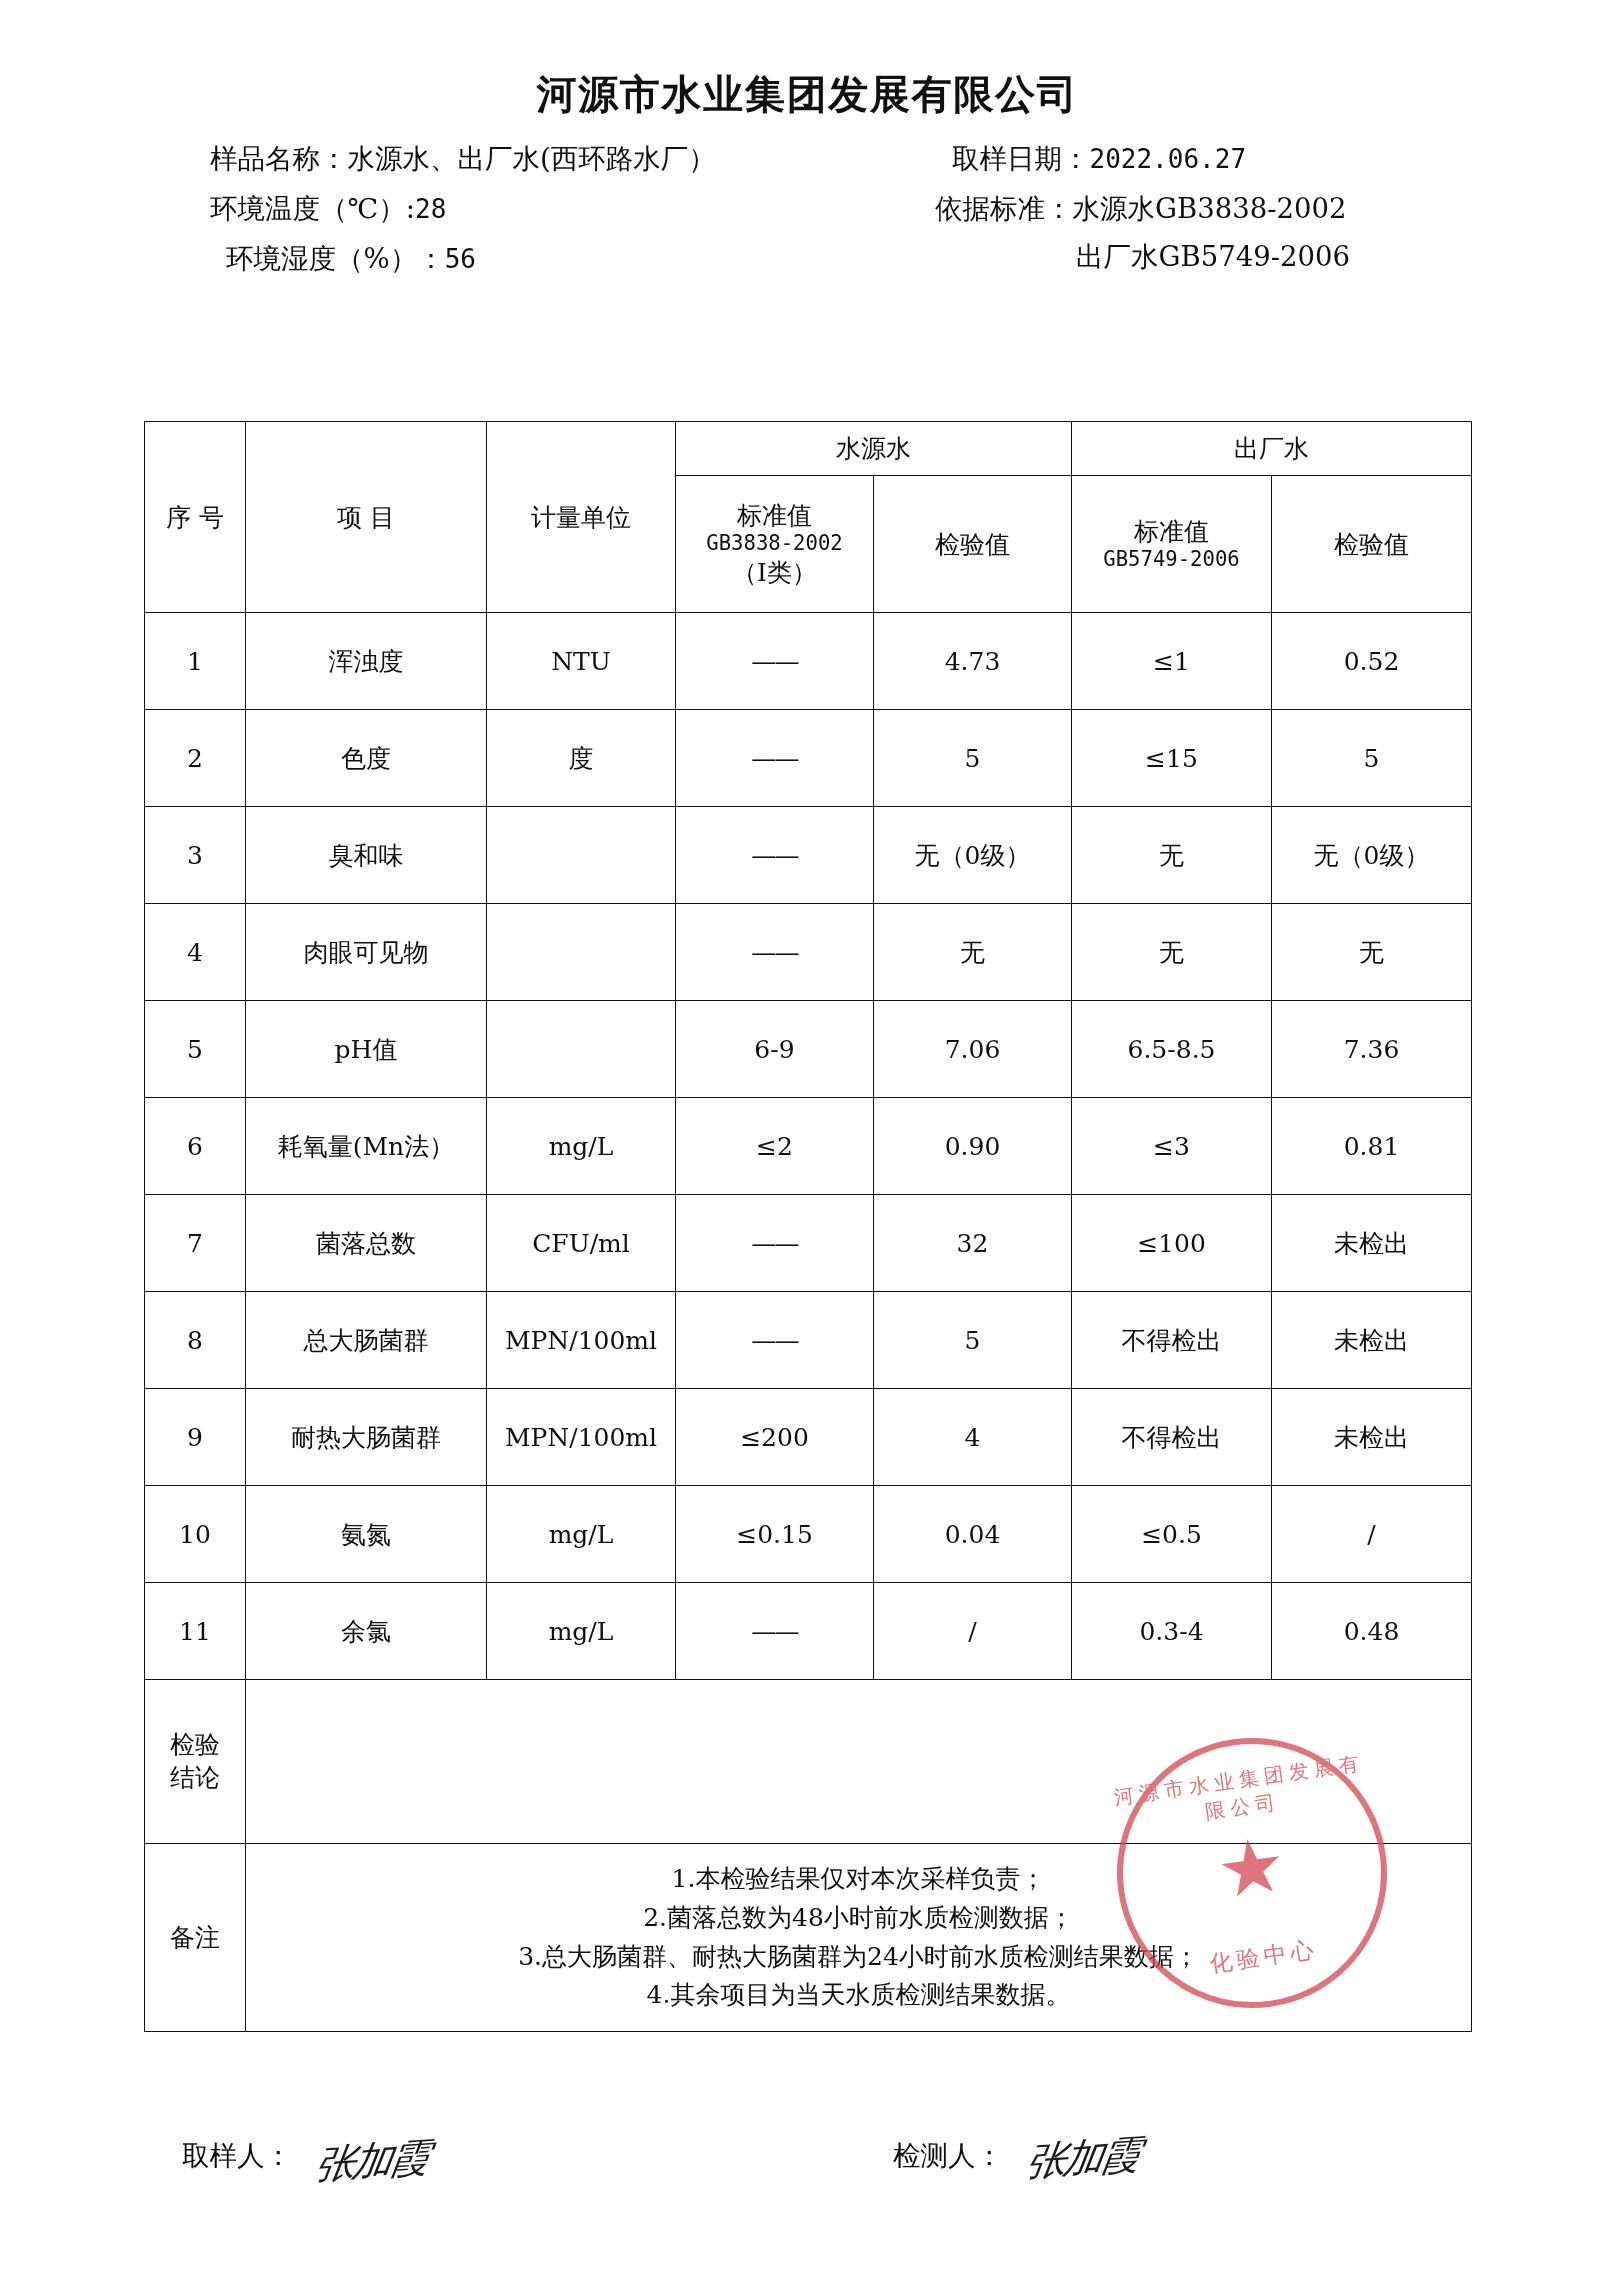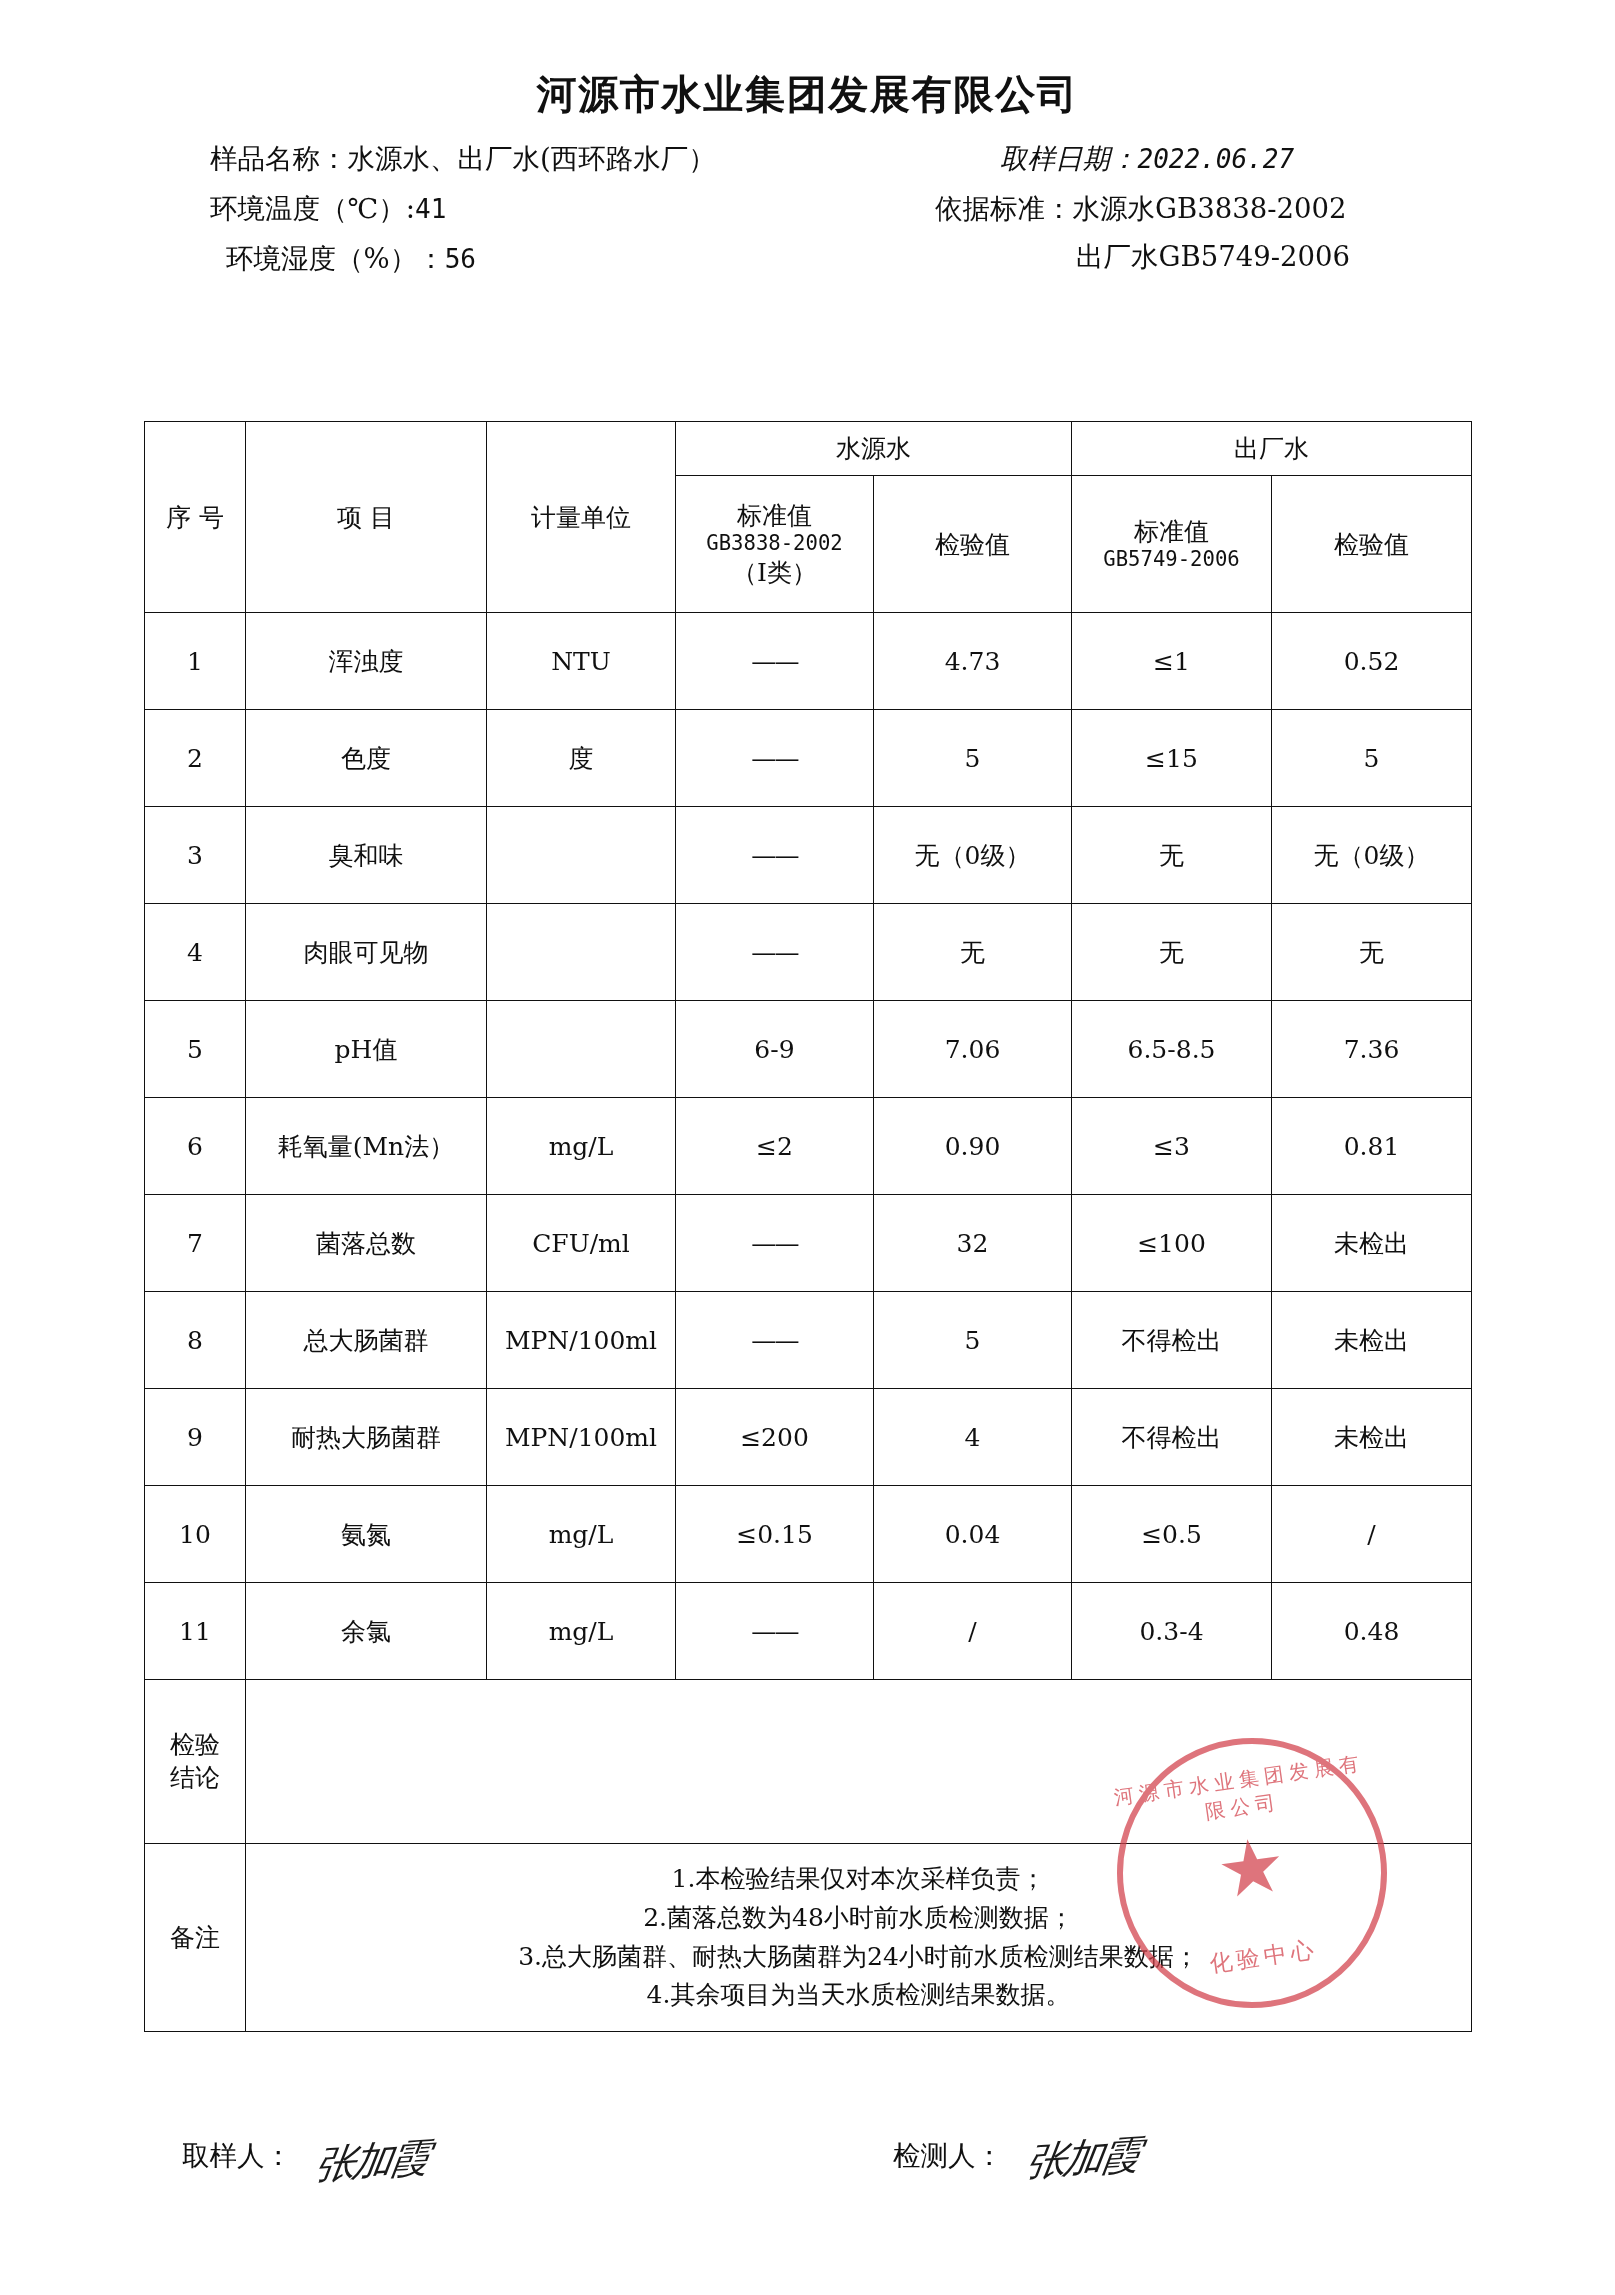--- a/index.html
+++ b/index.html
@@ -47,21 +47,21 @@
     height: 146px;
     padding-left: 36px;
   }
   .meta-line {
     position: absolute;
     font-size: 27.5px;
     white-space: nowrap;
     font-family: "DejaVu Serif", "Liberation Serif", serif;
   }
   .m-sample   { left: 210px;  top: 3.4px; }
-  .m-date     { left: 1000px; top: 3.4px; font-style: italic; }
+  .m-date     { left: 952px; top: 3.4px; }
   .m-temp     { left: 210px;  top: 53px; }
   .m-std      { left: 935px; top: 53px; }
   .m-humid    { left: 210px;  top: 103px; margin-left: 16px; }
   .m-std2     { left: 1076px; top: 101px; }
 
   .mono { font-family: "DejaVu Sans Mono", "Liberation Mono", monospace; font-size: 26px; }
 
   
   table.report {
     border-collapse: collapse;
@@ -185,21 +185,21 @@
   <div class="title-main">河源市水业集团发展有限公司</div>
 
   <div class="meta">
     <div class="meta-line m-sample">
       <span>样品名称：</span><span>水源水、出厂水(西环路水厂）</span>
     </div>
     <div class="meta-line m-date">
       <span>取样日期：</span><span class="mono">2022.06.27</span>
     </div>
     <div class="meta-line m-temp">
-      <span>环境温度（℃）:</span><span class="mono">41</span>
+      <span>环境温度（℃）:</span><span class="mono">28</span>
     </div>
     <div class="meta-line m-std">
       <span>依据标准：</span><span>水源水GB3838-2002</span>
     </div>
     <div class="meta-line m-humid">
       <span>环境湿度（%）：</span><span class="mono">56</span>
     </div>
     <div class="meta-line m-std2">出厂水GB5749-2006</div>
   </div>
 

